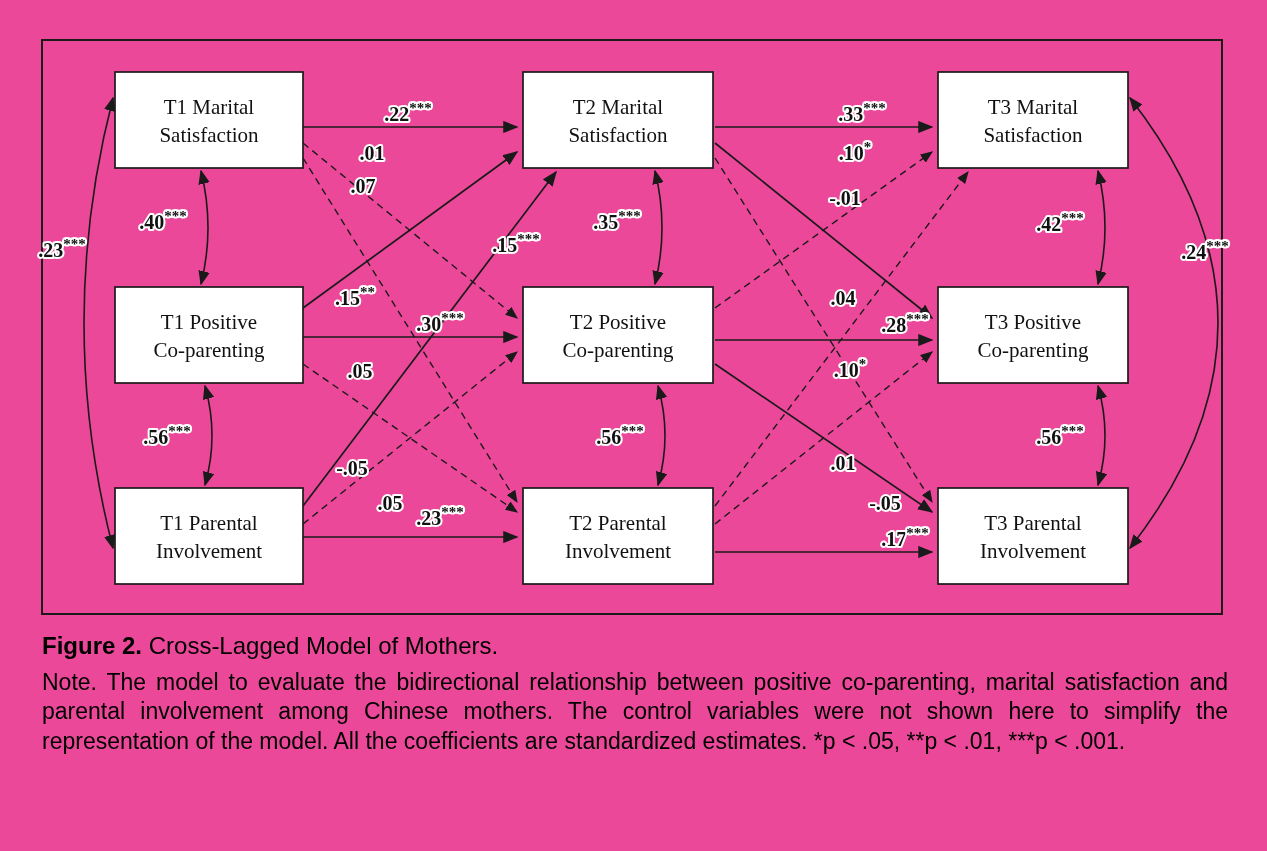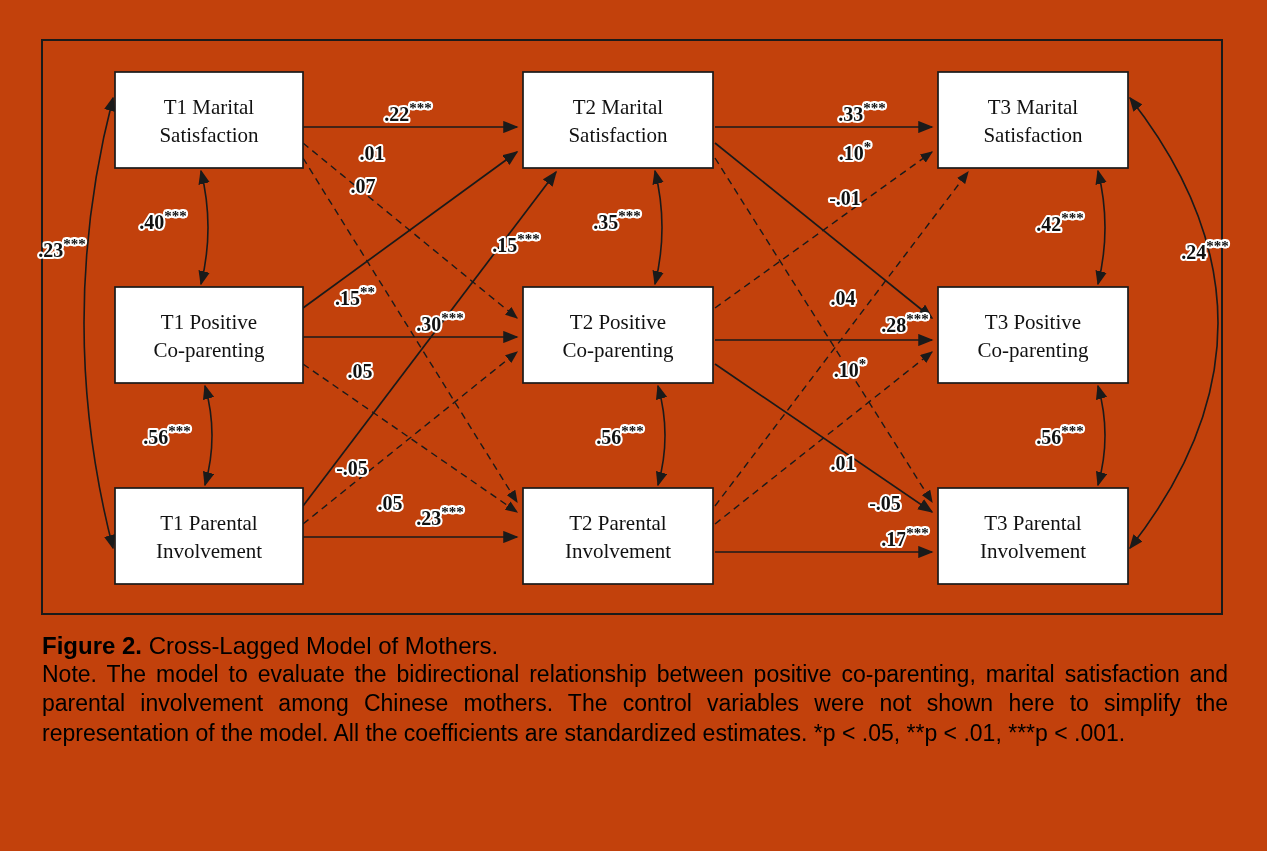--- a/index.html
+++ b/index.html
@@ -1,30 +1,30 @@
 <!DOCTYPE html>
 <html><head>
 <meta charset="utf-8">
 <style>
   * { margin:0; padding:0; box-sizing:border-box; }
   html,body { background:#ffffff; }
   body { font-family:"Liberation Sans", sans-serif; }
-  .page { position:relative; width:1267px; height:851px; background:#c2410c; overflow:hidden; }
+  .page { position:relative; width:1267px; height:851px; background:#ec4899; overflow:hidden; }
   .diagram-svg { position:absolute; left:0; top:0; }
   .diagram-svg text.node-label {
     font-family:"Liberation Serif", serif;
     font-size:21px; fill:#111;
   }
   .diagram-svg text.coef {
     font-family:"Liberation Serif", serif;
     font-size:20px; font-weight:bold; fill:#111;
     stroke:#ffffff; stroke-width:4px; paint-order:stroke; stroke-linejoin:round;
   }
   .caption { position:absolute; left:42px; top:632px; width:1186px; color:#000; }
-  .cap-title { font-size:24px; }
+  .cap-title { font-size:24px; margin-bottom:8px; }
   .cap-title .fig-label { font-weight:bold; }
   .note { font-size:23px; line-height:1.28; text-align:justify; }
   .it { }
 </style>
 </head>
 <body>
 
 <div class="page">
 
   <svg class="diagram-svg" width="1267" height="622" viewBox="0 0 1267 622">

